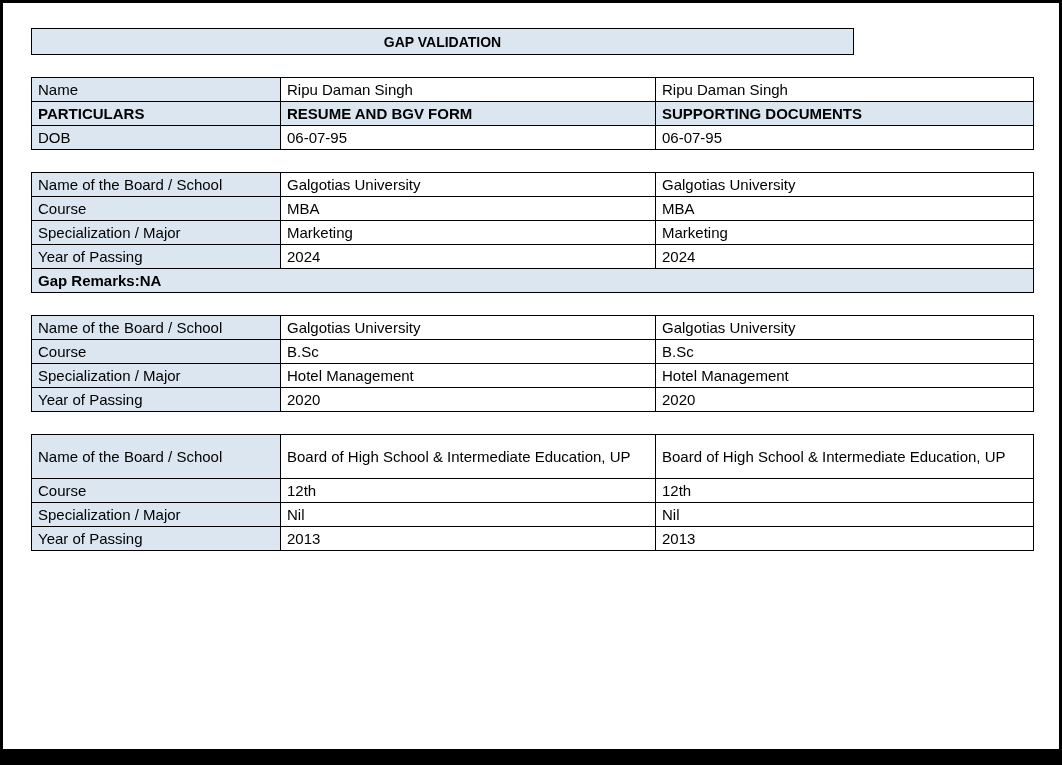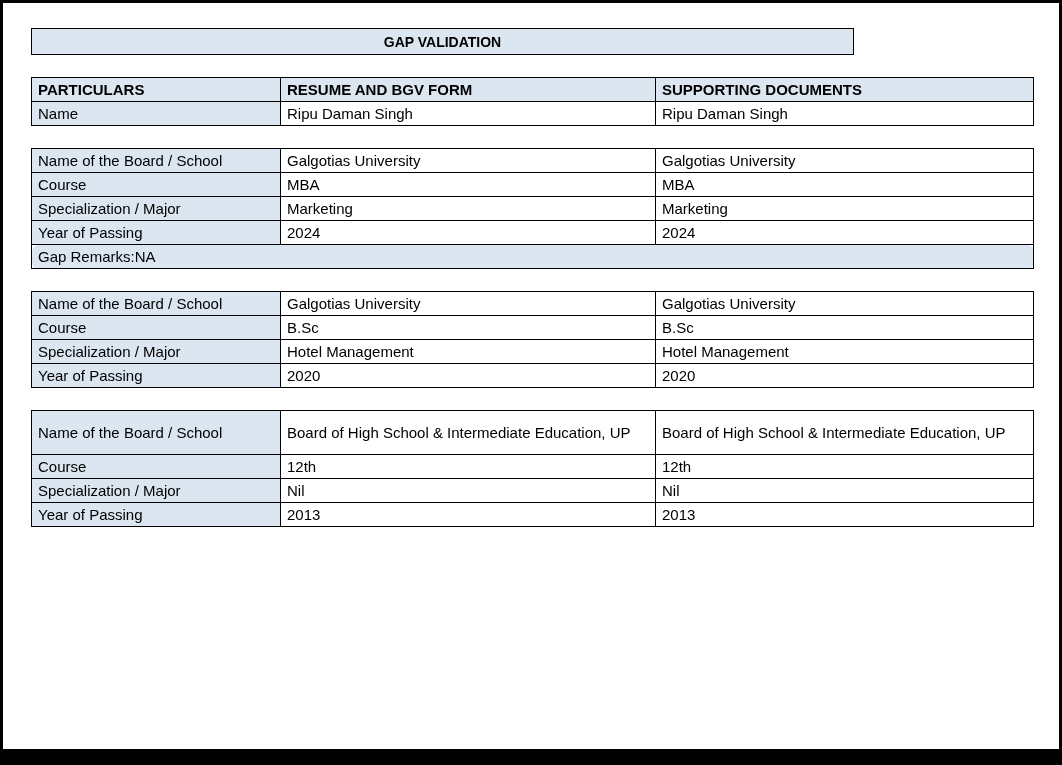--- a/index.html
+++ b/index.html
@@ -44,23 +44,22 @@
     padding: 2px 6px;
     height: 20px;
     vertical-align: middle;
     overflow: hidden;
     box-sizing: border-box;
   }
   td.shade { background: var(--shade, #dce6f1); }
   td.bold  { font-weight: bold; }
   td.remarks {
     background: var(--shade, #dce6f1);
-    font-weight: normal;
+    font-weight: bold;
     padding: 4px 6px;
-    border-radius: 7px;
   }
   .footer-bar {
     position: absolute;
     left: 0;
     right: 0;
     bottom: 0;
     height: 13px;
     background: #000;
   }
 </style>
@@ -73,28 +72,33 @@
     <div class="title-bar">GAP VALIDATION</div>
 
     <table class="doc">
       <colgroup>
           <col style="width:249px">
           <col style="width:375px">
           <col style="width:378px">
         </colgroup>
       <tbody>
           <tr>
+        <td class="shade">Name</td>
+        <td>Ripu Daman Singh</td>
+        <td>Ripu Daman Singh</td>
+      </tr>
+      <tr>
         <td class="shade bold">PARTICULARS</td>
         <td class="shade bold">RESUME AND BGV FORM</td>
         <td class="shade bold">SUPPORTING DOCUMENTS</td>
       </tr>
       <tr>
-        <td class="shade">Name</td>
-        <td>Ripu Daman Singh</td>
-        <td>Ripu Daman Singh</td>
+        <td class="shade">DOB</td>
+        <td>06-07-95</td>
+        <td>06-07-95</td>
       </tr>
     </tbody>
       </table>
 
     <table class="doc">
       <colgroup>
           <col style="width:249px">
           <col style="width:375px">
           <col style="width:378px">
         </colgroup>

